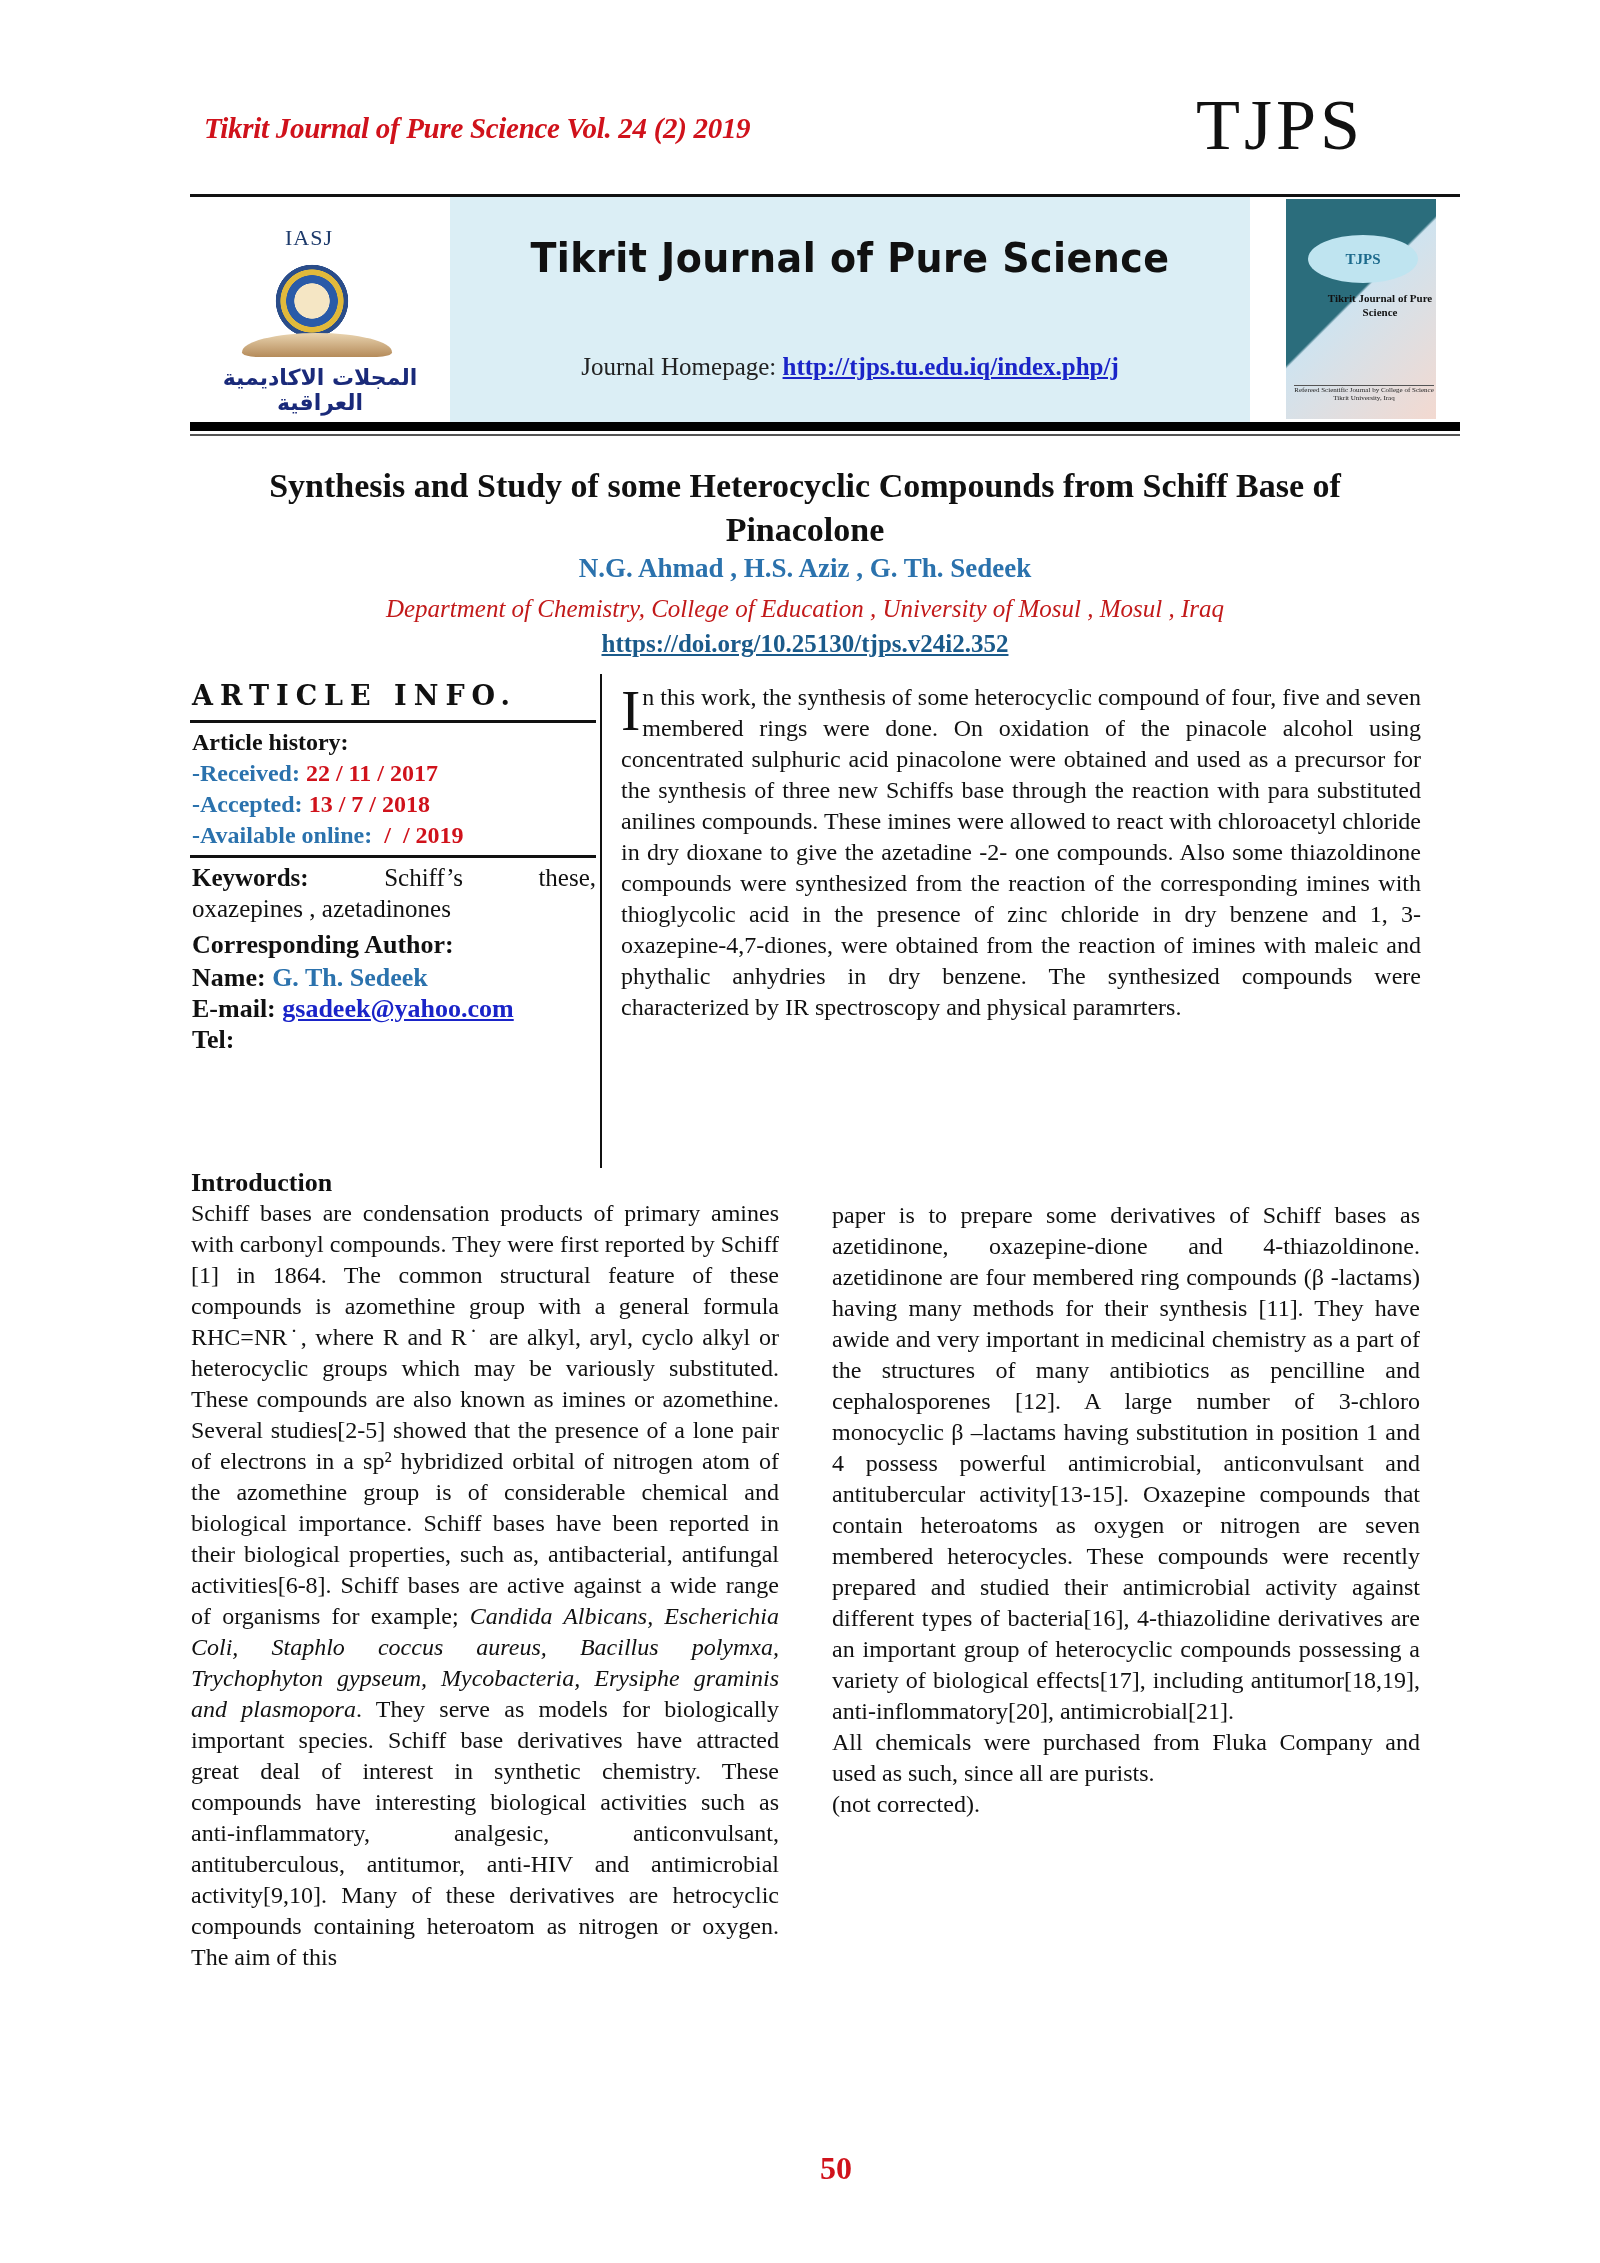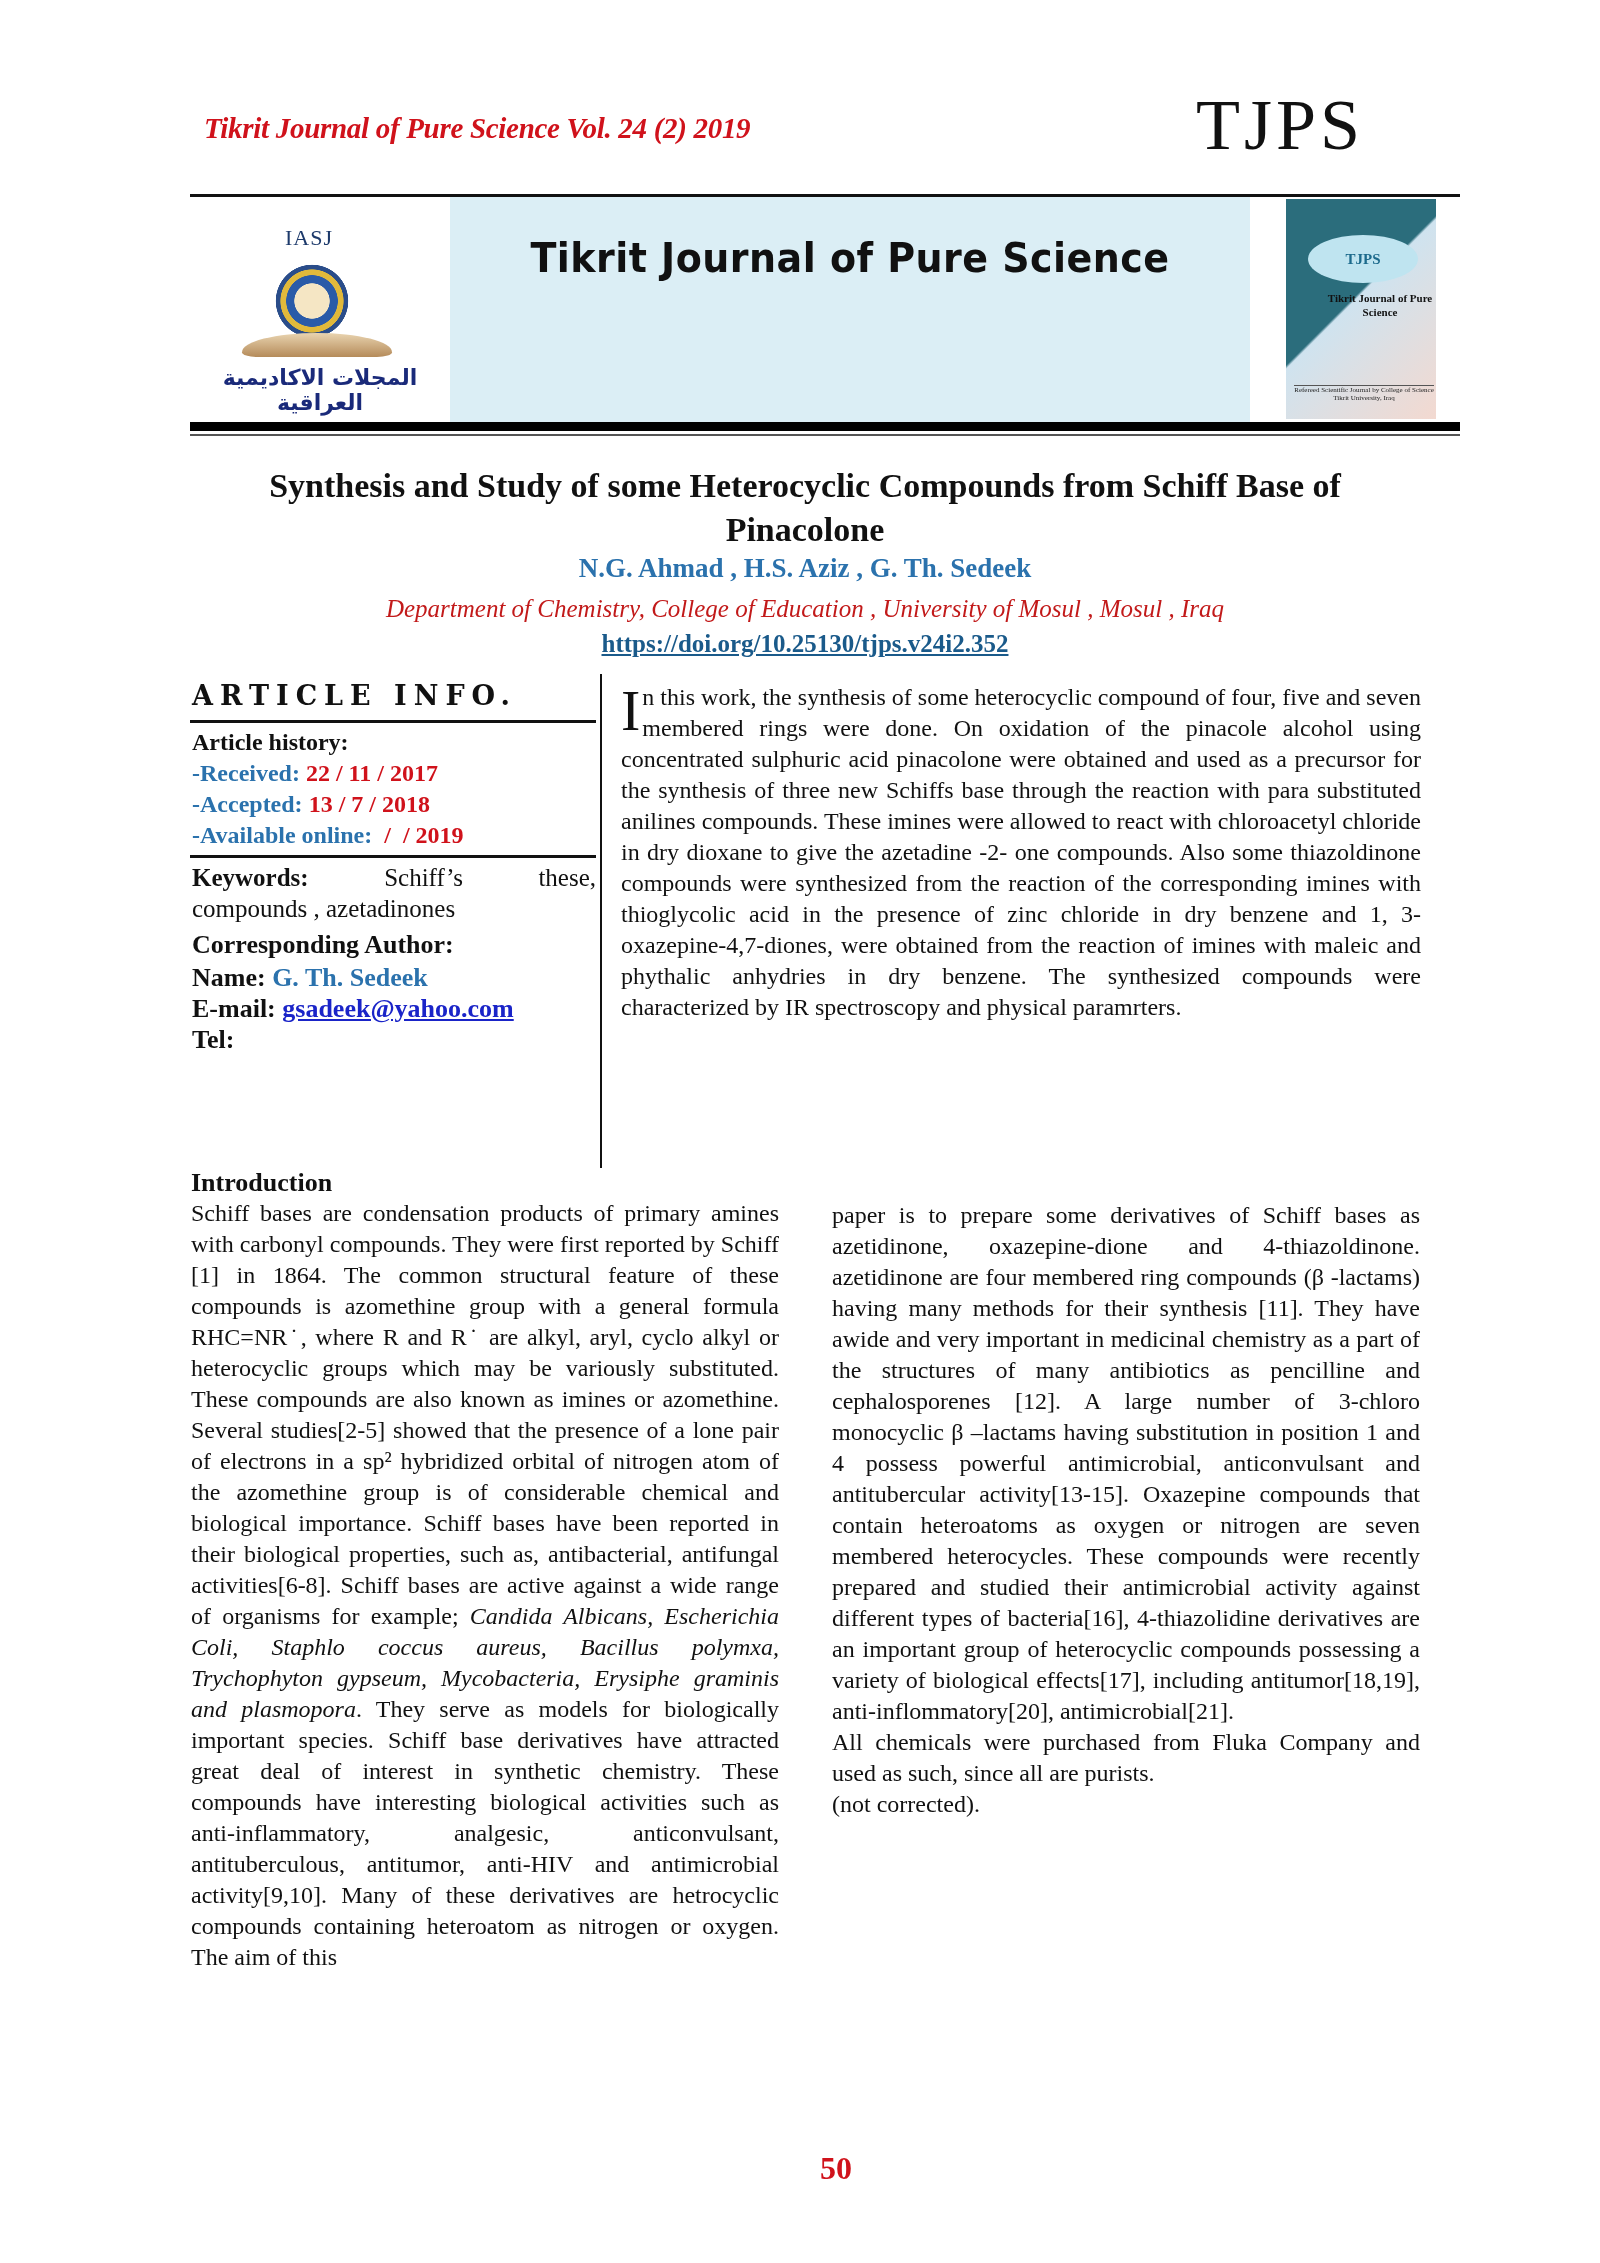--- a/index.html
+++ b/index.html
@@ -76,20 +76,23 @@
 <div class="rule-top"></div>
 <div class="masthead">
   <div class="iasj-logo">
     <div class="iasj-label">IASJ</div>
     <div class="iasj-emblem"></div>
     <div class="iasj-book"></div>
     <div class="iasj-arabic">المجلات الاكاديمية العراقية</div>
   </div>
   <div class="title-panel">
     <div class="journal-name">Tikrit Journal of Pure Science</div>
+    <div class="homepage">
+      <span>Journal Homepage: </span><a>http://tjps.tu.edu.iq/index.php/j</a>
+    </div>
   </div>
   <div class="cover">
     <div class="cover-oval">TJPS</div>
     <div class="cover-title">Tikrit Journal of Pure Science</div>
     <div class="cover-foot">Refereed Scientific Journal by College of Science Tikrit University, Iraq</div>
   </div>
 </div>
 <div class="rule-bottom-thick"></div>
 <div class="rule-bottom-thin"></div>
 
@@ -100,21 +103,21 @@
 
 <div class="article-info">
   <div class="info-heading">ARTICLE INFO.</div>
   <div class="info-rule"></div>
   <div class="info-line">Article history:</div>
   <div class="info-line"><span class="lbl-blue">-Received: </span><span class="val-red">22 / 11 / 2017</span></div>
   <div class="info-line"><span class="lbl-blue">-Accepted: </span><span class="val-red">13 / 7 / 2018</span></div>
   <div class="info-line"><span class="lbl-blue">-Available online: </span><span class="val-red" style="white-space:pre"> /  / 2019</span></div>
   <div class="info-rule" style="margin-top:4px"></div>
   <div class="kw"><b>Keywords:</b> <span>Schiff’s these,</span></div>
-  <div class="kw2">compounds , azetadinones</div>
+  <div class="kw2">oxazepines , azetadinones</div>
   <div class="ca">Corresponding Author:</div>
   <div class="nm"><span>Name: </span><span class="blue">G. Th. Sedeek</span></div>
   <div class="nm"><span>E-mail: </span><a>gsadeek@yahoo.com</a></div>
   <div class="nm">Tel:</div>
 </div>
 
 <div class="vline"></div>
 
 <div class="abstract">
   <div class="abstract-body"><span class="dropcap">I</span><span>n this work, the synthesis of some heterocyclic compound of four, five and seven membered rings were done. On oxidation of the pinacole alcohol using concentrated sulphuric acid pinacolone were obtained and used as a precursor for the synthesis of three new Schiffs base through the reaction with para substituted anilines compounds. These imines were allowed to react with chloroacetyl chloride in dry dioxane to give the azetadine -2- one compounds. Also some thiazoldinone compounds were synthesized from the reaction of the corresponding imines with thioglycolic acid in the presence of zinc chloride in dry benzene and 1, 3-oxazepine-4,7-diones, were obtained from the reaction of imines with maleic and phythalic anhydries in dry benzene. The synthesized compounds were characterized by IR spectroscopy and physical paramrters.</span></div>

